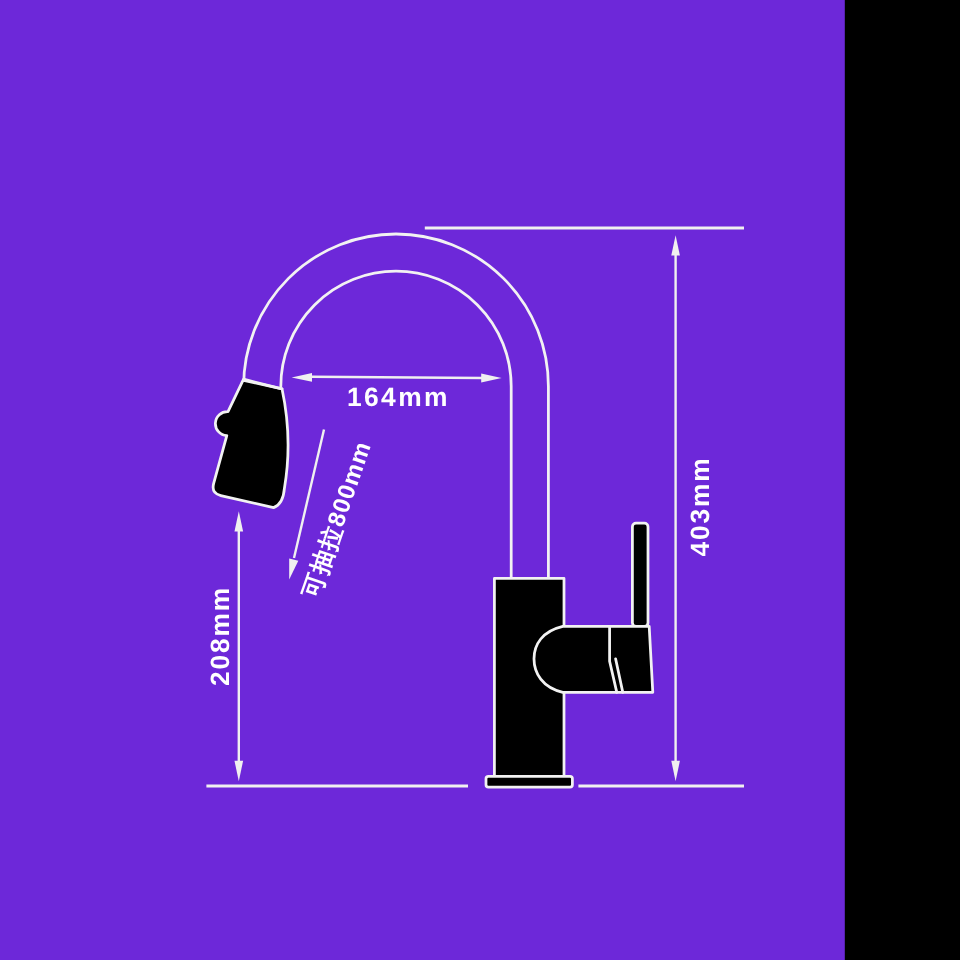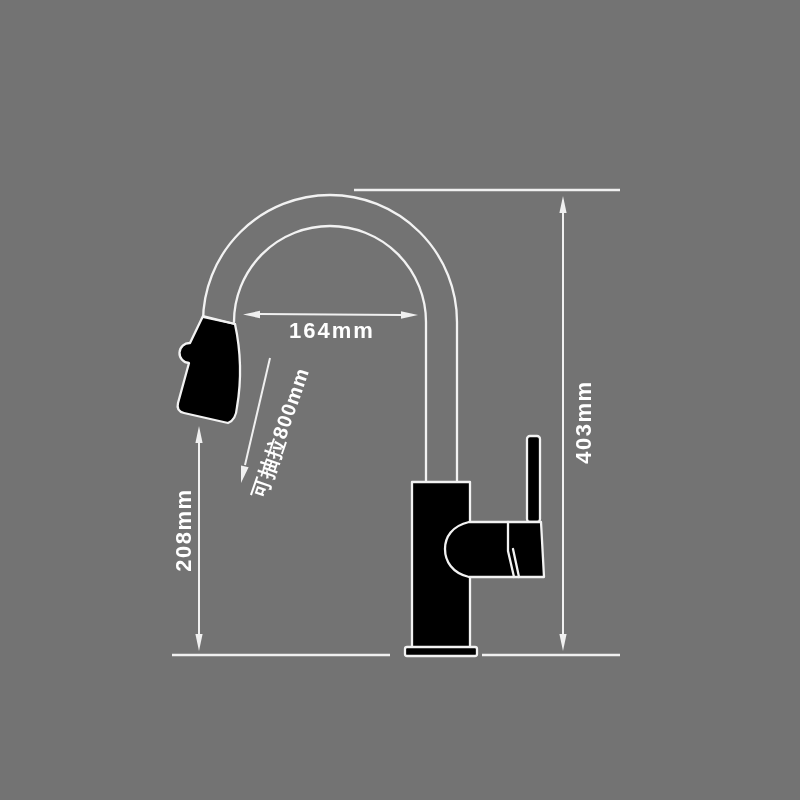--- a/index.html
+++ b/index.html
@@ -2,23 +2,23 @@
 <html><head>
 <meta charset="utf-8">
 <style>
   html, body {
     margin: 0;
     padding: 0;
     background: #000;
   }
   .stage {
     position: relative;
-    width: 800px;
+    width: 704px;
     height: 800px;
-    background: #737373;
+    background: #6d28d9;
     overflow: hidden;
     font-family: "Liberation Sans", "DejaVu Sans", sans-serif;
   }
   .stage svg {
     position: absolute;
     left: 0;
     top: 0;
   }
   .dim-label {
     position: absolute;

